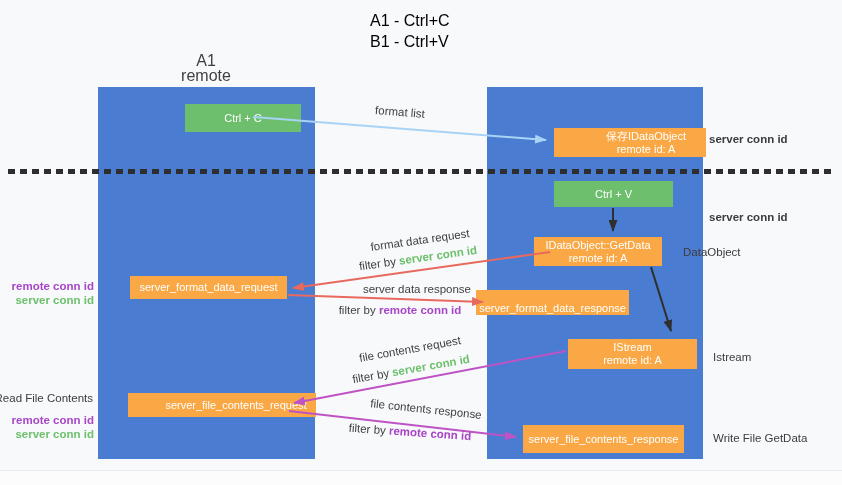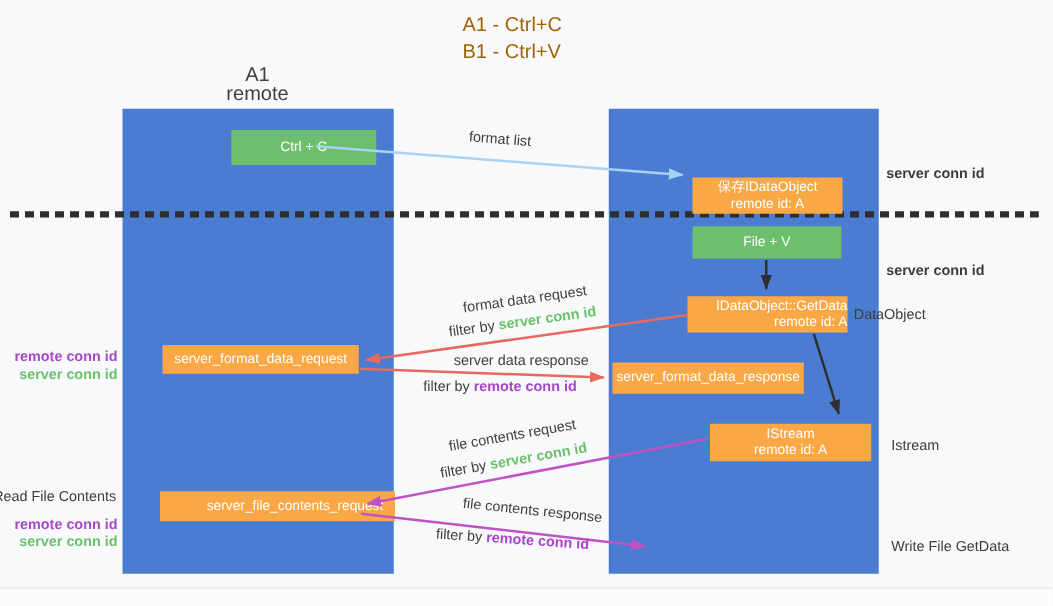--- a/index.html
+++ b/index.html
@@ -3,38 +3,38 @@
 <meta charset="utf-8">
 <style>
   html,body{margin:0;padding:0;background:#f8f9fb;}
   .canvas{
     position:relative;width:842px;height:485px;overflow:hidden;
     background:#f8f9fb;
     font-family:"Liberation Sans","DejaVu Sans",sans-serif;
     color:#3c3c3c;
   }
   .abs{position:absolute;}
-  .title-block{left:370px;top:10px;font-size:16px;line-height:21px;color:#a16207;white-space:pre;}
+  .title-block{left:370px;top:10px;font-size:16px;line-height:21px;color:#000000;white-space:pre;}
   .lane{background:#4a7dd2;top:87px;height:372px;}
   .lane-a1{left:98px;width:217px;}
   .lane-b1{left:487px;width:216px;}
   .lane-header{top:53px;width:120px;text-align:center;font-size:16px;line-height:15px;color:#3f3f3f;}
   .hdr-a1{left:146px;}
   .hdr-b1{left:538px;}
   .node{display:flex;flex-direction:column;align-items:center;justify-content:center;
         color:#fff;font-size:11px;line-height:13px;text-align:center;white-space:nowrap;}
   .green-node{background:#6dbf6d;}
   .orange-node{background:#f9a845;}
   .n-ctrl-c{left:137px;top:104px;width:116px;height:28px;margin-left:48px;}
   .n-ctrl-v{left:554px;top:181px;width:119px;height:26px;}
-  .n-save{left:554px;top:142px;width:120px;height:29px;}
-  .n-getdata{left:550px;top:237px;width:128px;height:29px;align-items:flex-end;}
+  .n-save{left:554px;top:128px;width:120px;height:29px;padding-left:32px;}
+  .n-getdata{left:534px;top:237px;width:128px;height:29px;}
   .n-istream{left:568px;top:339px;width:129px;height:30px;}
   .n-fmt-req{left:130px;top:276px;width:157px;height:23px;}
-  .n-fmt-resp{left:490px;top:290px;width:153px;height:25px;}
+  .n-fmt-resp{left:476px;top:290px;width:153px;height:25px;justify-content:flex-end;}
   .n-file-req{left:128px;top:393px;width:160px;height:24px;padding-left:28px;}
   .n-file-resp{left:523px;top:425px;width:161px;height:28px;}
   .dotted-line{left:8px;top:169px;width:823px;height:5px;
     background:repeating-linear-gradient(90deg,#2e2e2e 0 7px,transparent 7px 12px);}
   .flow-label{font-size:11.5px;color:#3f3f3f;white-space:nowrap;}
   .fl-format-list{left:400px;top:106px;transform:translateX(-50%) rotate(4.5deg);}
   .fl-fdr{left:420px;top:234px;transform:translateX(-50%) rotate(-8deg);}
   .fl-fdr-filter{left:418px;top:252px;transform:translateX(-50%) rotate(-8deg);}
   .fl-fdresp{left:417px;top:283px;transform:translateX(-50%);}
   .fl-fdresp-filter{left:400px;top:304px;transform:translateX(-50%);}
@@ -75,38 +75,41 @@
   <div class="abs dotted-line"></div>
 
   <div class="abs node green-node n-ctrl-c">
     <span>Ctrl + C</span>
   </div>
   <div class="abs node orange-node n-save">
     <span>保存IDataObject</span>
     <span>remote id: A</span>
   </div>
   <div class="abs node green-node n-ctrl-v">
-    <span>File + V</span>
+    <span>Ctrl + V</span>
   </div>
   <div class="abs node orange-node n-getdata">
     <span>IDataObject::GetData</span>
     <span>remote id: A</span>
   </div>
   <div class="abs node orange-node n-istream">
     <span>IStream</span>
     <span>remote id: A</span>
   </div>
   <div class="abs node orange-node n-fmt-req">
     <span>server_format_data_request</span>
   </div>
   <div class="abs node orange-node n-fmt-resp">
     <span>server_format_data_response</span>
   </div>
   <div class="abs node orange-node n-file-req">
     <span>server_file_contents_request</span>
+  </div>
+  <div class="abs node orange-node n-file-resp">
+    <span>server_file_contents_response</span>
   </div>
 
   <svg class="abs arrows" width="842" height="485" viewBox="0 0 842 485">
     <defs>
       <marker id="m-blue" markerUnits="userSpaceOnUse" markerWidth="12" markerHeight="9" refX="11" refY="4.5" orient="auto">
           <path d="M0,0 L12,4.5 L0,9 Z" fill="#a9d3f5"></path>
         </marker>
       <marker id="m-black" markerUnits="userSpaceOnUse" markerWidth="12" markerHeight="9" refX="11" refY="4.5" orient="auto">
           <path d="M0,0 L12,4.5 L0,9 Z" fill="#2f2f2f"></path>
         </marker>

